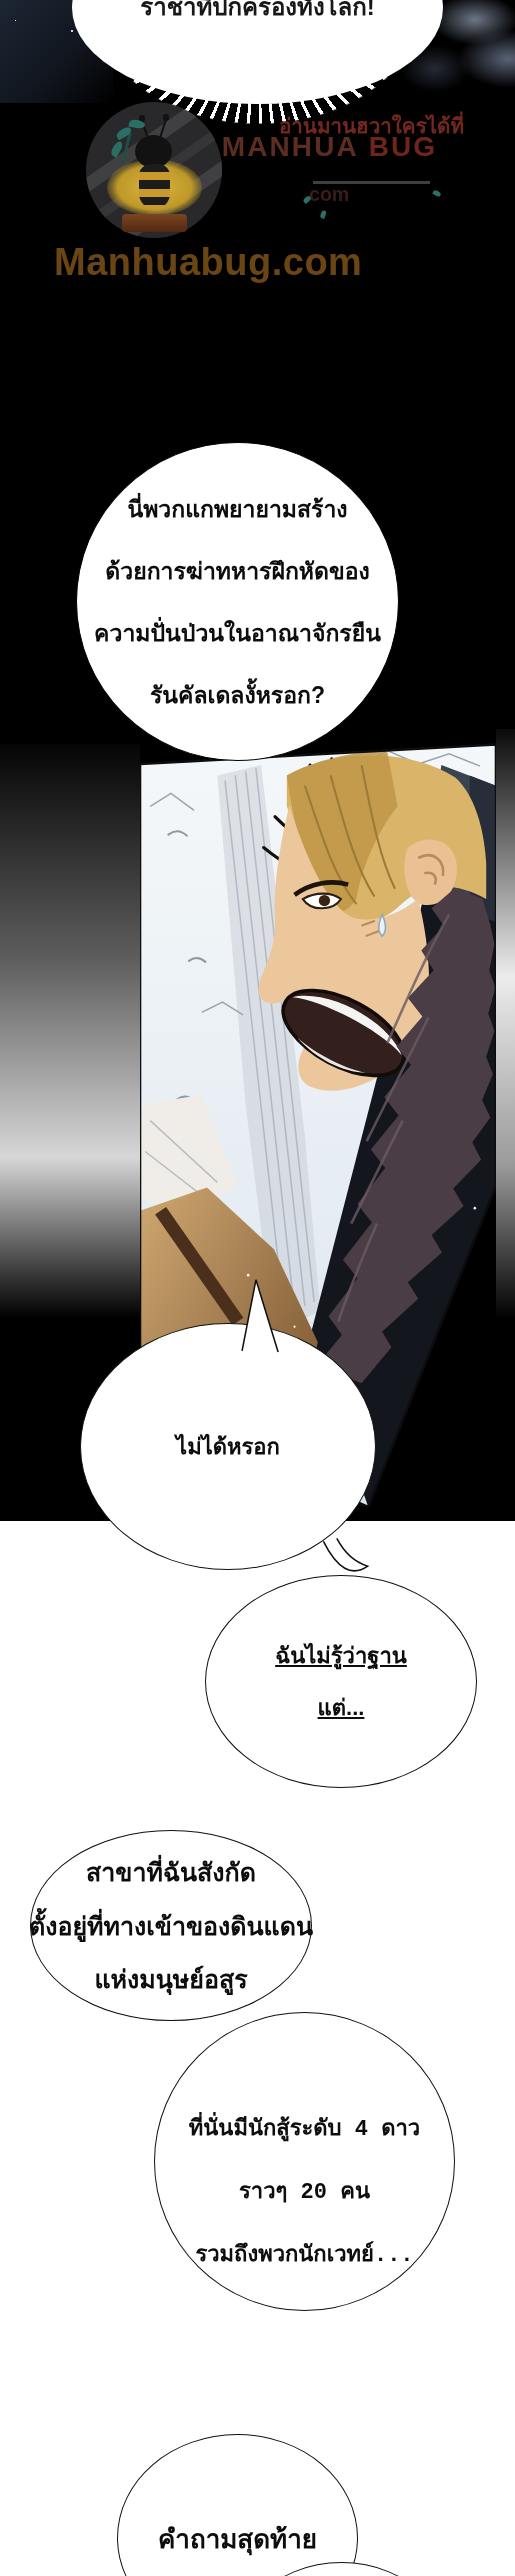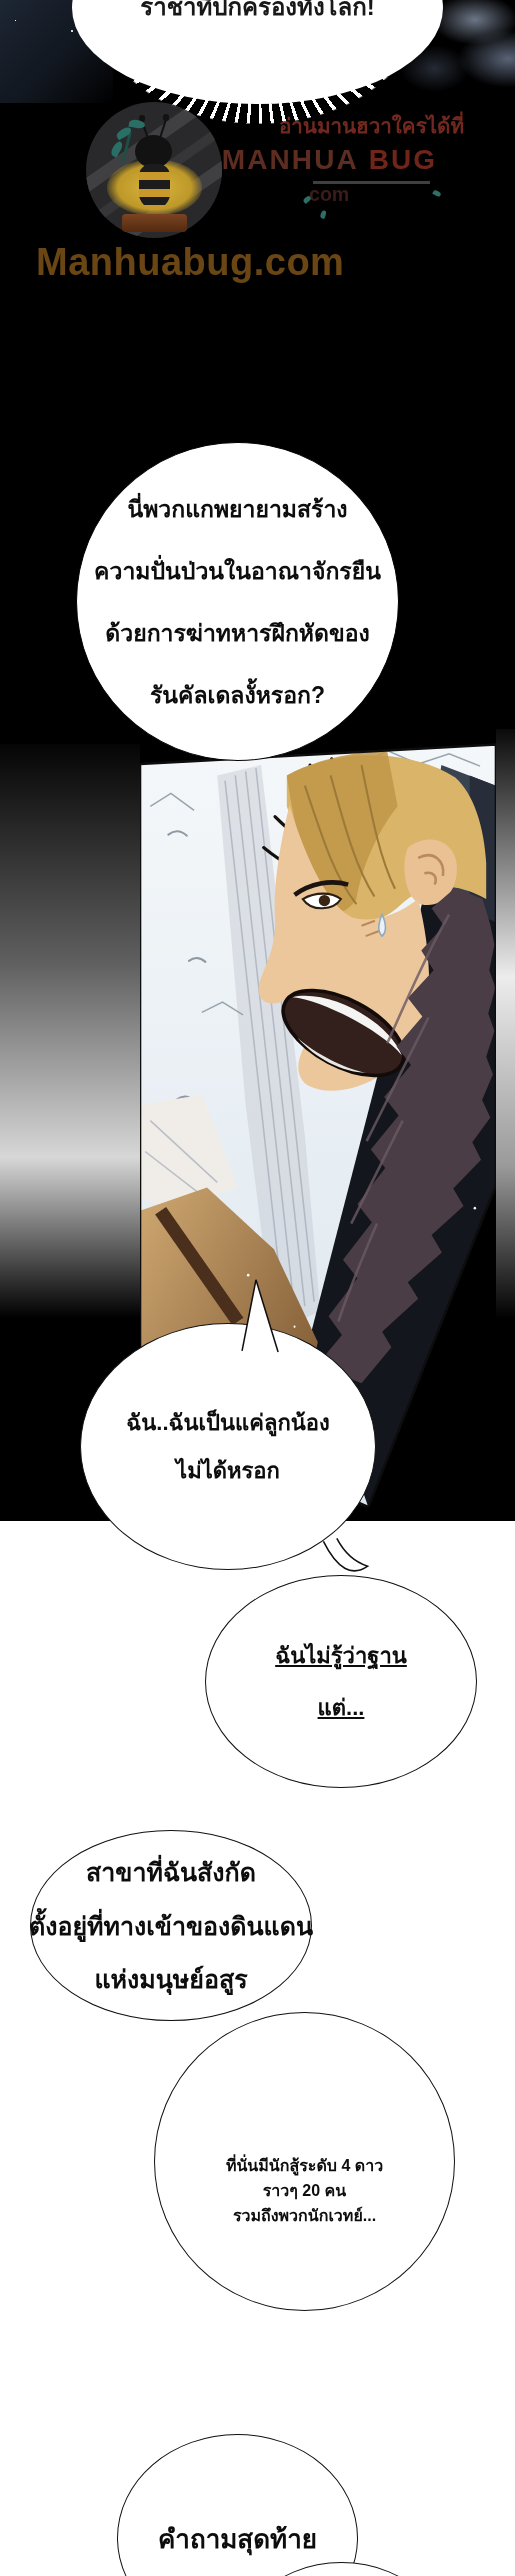--- a/index.html
+++ b/index.html
@@ -28,27 +28,27 @@
   #burst-core{left:72px;top:-88px;width:371px;height:192px;background:#fff;border-radius:50%;}
   #burst-rays{left:0;top:0;width:515px;height:216px;
     background:repeating-conic-gradient(from 100deg at 258px 8.2px,#fff 0deg 1.7deg,rgba(0,0,0,0) 1.7deg 6deg);
     -webkit-mask:radial-gradient(216px 155px at 258px 8.2px,transparent 0 53%,#000 54% 74%,transparent 75%);
     mask:radial-gradient(216px 155px at 258px 8.2px,transparent 0 53%,#000 54% 74%,transparent 75%);}
   #top-text{left:0;top:-13.4px;width:515px;text-align:center;font-size:24px;font-weight:700;color:#181818;}
 
   
   #wm-thai{left:196px;top:109px;width:268px;text-align:right;font-size:20.6px;font-weight:700;
            color:rgba(128,44,34,0.9);}
-  #wm-brand{left:206px;top:144px;width:247px;text-align:center;font-size:28px;font-weight:700;
+  #wm-brand{left:206px;top:131px;width:247px;text-align:center;font-size:28px;font-weight:700;
             letter-spacing:2.1px;color:#5d2d22;}
   #wm-brand .bug{color:#70251b;}
   #wm-underline{left:313px;top:181px;width:117px;height:2.6px;background:#3f3f3f;}
   #wm-sub{left:309px;top:183px;width:124px;text-align:left;font-size:19.6px;font-weight:700;color:#3a1d18;}
   .wm-leaf{width:8.2px;height:4.6px;background:#2d6f66;border-radius:50% 50% 50% 0;}
-  #wm-url{left:36px;top:241px;width:443px;font-size:38px;font-weight:600;color:rgba(193,127,38,0.55);
+  #wm-url{left:54px;top:241px;width:443px;font-size:38px;font-weight:600;color:rgba(193,127,38,0.55);
           letter-spacing:0.5px;}
   #logo{left:86px;top:102px;width:136px;height:136px;}
   #logo .circle{position:absolute;left:0;top:0;width:136px;height:136px;border-radius:50%;
         background:#2c2c2e;opacity:.94;overflow:hidden;}
   #logo .slash{position:absolute;width:175px;height:13.4px;background:#454547;transform:rotate(-35deg);}
   #logo .s1{left:-20.6px;top:31px;} #logo .s2{left:-15.5px;top:67px;height:10.3px;background:#3a3a3c;}
   #logo .s3{left:-10.3px;top:101px;}
   #logo .glow{position:absolute;left:20.6px;top:57px;width:95px;height:57px;border-radius:50%;
         background:radial-gradient(#e8c245 0%,#caa22b 55%,rgba(202,162,43,0) 75%);}
   #logo .head{position:absolute;left:49px;top:33px;width:37px;height:33px;border-radius:50%;background:#121212;}
@@ -76,21 +76,21 @@
 
   
   .bubble{position:absolute;background:#fff;border:1.5px solid #111;border-radius:50%;
           display:flex;flex-direction:column;align-items:center;justify-content:center;
           text-align:right;color:#0d0d0d;font-weight:600;z-index:30;}
   .bubble div{white-space:nowrap;}
   #b1{left:76px;top:442px;width:321px;height:317px;font-size:23px;gap:26px;border-color:#000;}
   #b2{left:80px;top:1323px;width:294px;height:245px;font-size:22px;gap:13.4px;}
   #b3{left:205px;top:1575px;width:270px;height:211px;font-size:22px;gap:16.5px;text-decoration:underline;}
   #b4{left:30px;top:1830px;width:280px;height:189px;font-size:25px;gap:13.4px;}
-  #b5{left:154px;top:2012px;width:301px;height:299px;font-size:16px;padding-top:57px;box-sizing:border-box;}
+  #b5{left:154px;top:2012px;width:301px;height:299px;font-size:22px;gap:28px;padding-top:57px;box-sizing:border-box;font-family:Liberation Mono, monospace;}
   #b6{left:117px;top:2434px;width:239px;height:206px;font-size:26px;}
   #b7{left:217px;top:2562px;width:247px;height:245px;font-size:23px;gap:23px;}
   #tails{left:0;top:0;width:515px;height:3858px;z-index:31;pointer-events:none;}
 </style>
 </head>
 <body>
 
 <div id="page">
 
   <div class="abs" id="black-top"></div>
@@ -244,27 +244,26 @@
       <polygon points="0,935 130,890 260,1010 345,1190 280,1510 0,1317" fill="url(#shoG)"></polygon>
       <path d="M40,935 L190,1150" stroke="#4a2f1c" stroke-width="26"></path>
       <circle cx="210" cy="1060" r="2.5" fill="#fff"></circle>
         <circle cx="300" cy="1160" r="2" fill="#fff"></circle>
     </g>
     <polygon points="0,68 691,30 691,885 443,1510 0,1317" fill="none" stroke="#0d0d0d" stroke-width="5"></polygon>
   </svg>
 
   <div class="bubble" id="b1">
     <div>นี่พวกแกพยายามสร้าง</div>
+    <div>ด้วยการฆ่าทหารฝึกหัดของ</div>
     <div>ความปั่นป่วนในอาณาจักรยืน</div>
-    <div>ด้วยการฆ่าทหารฝึกหัดของ</div>
     <div>รันคัลเดลงั้หรอก?</div>
   </div>
 
   <div class="bubble" id="b2">
-    <div>ฉัน..ฉันเป็นแค่ลูกน้อง</div>
     <div>ไม่ได้หรอก</div>
   </div>
 
   <div class="bubble" id="b3">
     <div>ฉันไม่รู้ว่าฐาน</div>
     <div>แต่...</div>
   </div>
 
   <div class="bubble" id="b4">
     <div>สาขาที่ฉันสังกัด</div>

